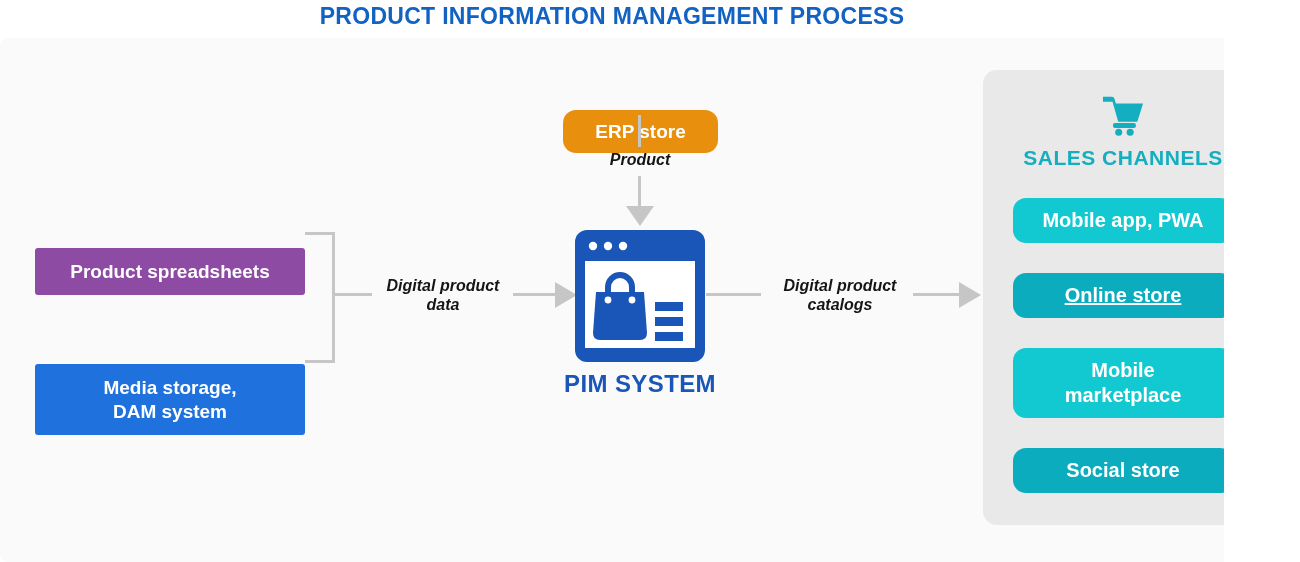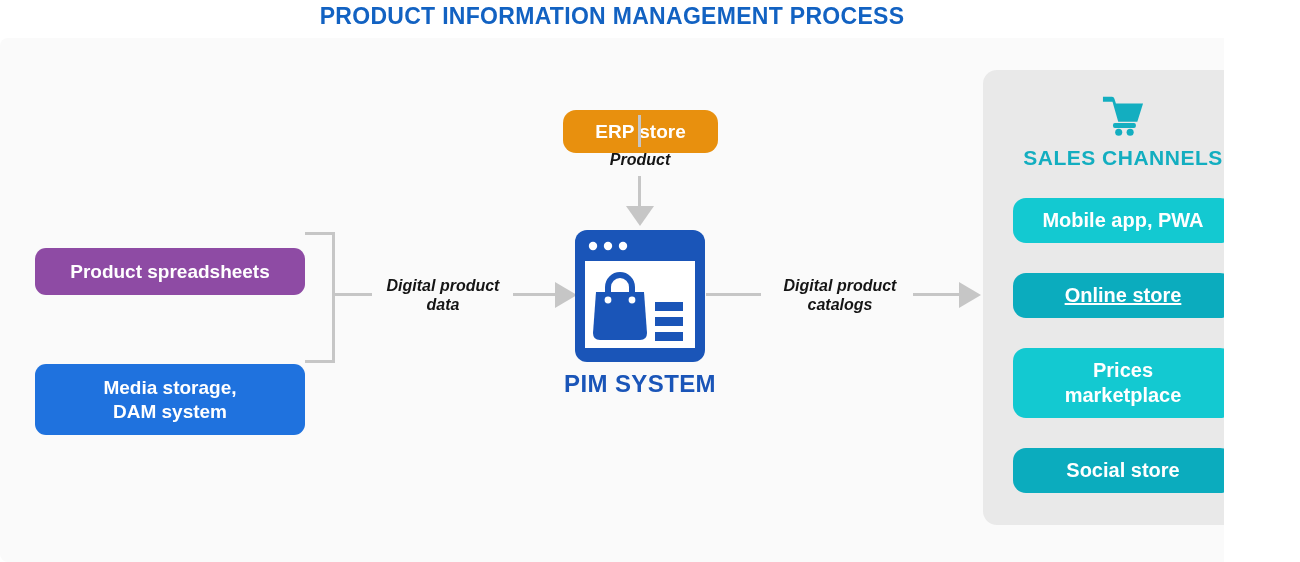--- a/index.html
+++ b/index.html
@@ -11,21 +11,21 @@
     position:absolute;top:3px;left:0;width:100%;text-align:center;
     font-size:23px;font-weight:800;letter-spacing:.3px;
     color:var(--title-blue,#1262C2);
   }
   .stage{
     position:absolute;top:38px;left:0;width:1300px;height:524px;
     background:var(--stage-gray,#FAFAFA);border-radius:8px;
   }
   .box{
     position:absolute;display:flex;align-items:center;justify-content:center;
-    color:#fff;font-weight:700;text-align:center;border-radius:11px;
+    color:#fff;font-weight:700;text-align:center;border-radius:3px;
     white-space:pre-line;line-height:1.25;
   }
   .box-purple{left:35px;top:210px;width:270px;height:47px;font-size:19px;background:var(--source-purple,#8E4BA4);}
   .box-blue{left:35px;top:326px;width:270px;height:71px;font-size:19px;background:var(--source-blue,#1F72DE);}
   .box-erp{left:563px;top:72px;width:155px;height:43px;font-size:19px;background:var(--erp-orange,#E8900E);border-radius:13px;}
   .cline{position:absolute;background:var(--connector-gray,#C6C6C6);}
   .flow-label{
     position:absolute;font-size:16px;font-weight:700;font-style:italic;
     color:var(--label-black,#151515);text-align:center;white-space:pre-line;line-height:1.2;
   }
@@ -122,19 +122,19 @@
         <svg width="46" height="42" viewBox="0 0 48 44">
           <path d="M3 3 h9.5 a2.6 2.6 0 0 1 2.5 1.9 L16.6 10 H45 l-6 19 H19 L13 8 H3 Z" fill="var(--sales-teal,#13AEC0)"></path>
           <rect x="13.5" y="30.5" width="24" height="5" rx="2" fill="var(--sales-teal,#13AEC0)"></rect>
           <circle cx="19.5" cy="40" r="3.7" fill="var(--sales-teal,#13AEC0)"></circle>
           <circle cx="31.5" cy="40" r="3.7" fill="var(--sales-teal,#13AEC0)"></circle>
         </svg>
       </div>
       <div class="sales-title">SALES CHANNELS</div>
       <div class="channel c0">Mobile app, PWA</div>
       <div class="channel c1">Online store</div>
-      <div class="channel c2">Prices
+      <div class="channel c2">Mobile
 marketplace</div>
       <div class="channel c3">Social store</div>
     </div>
 
   </div>
 </div>
 
 </body></html>

